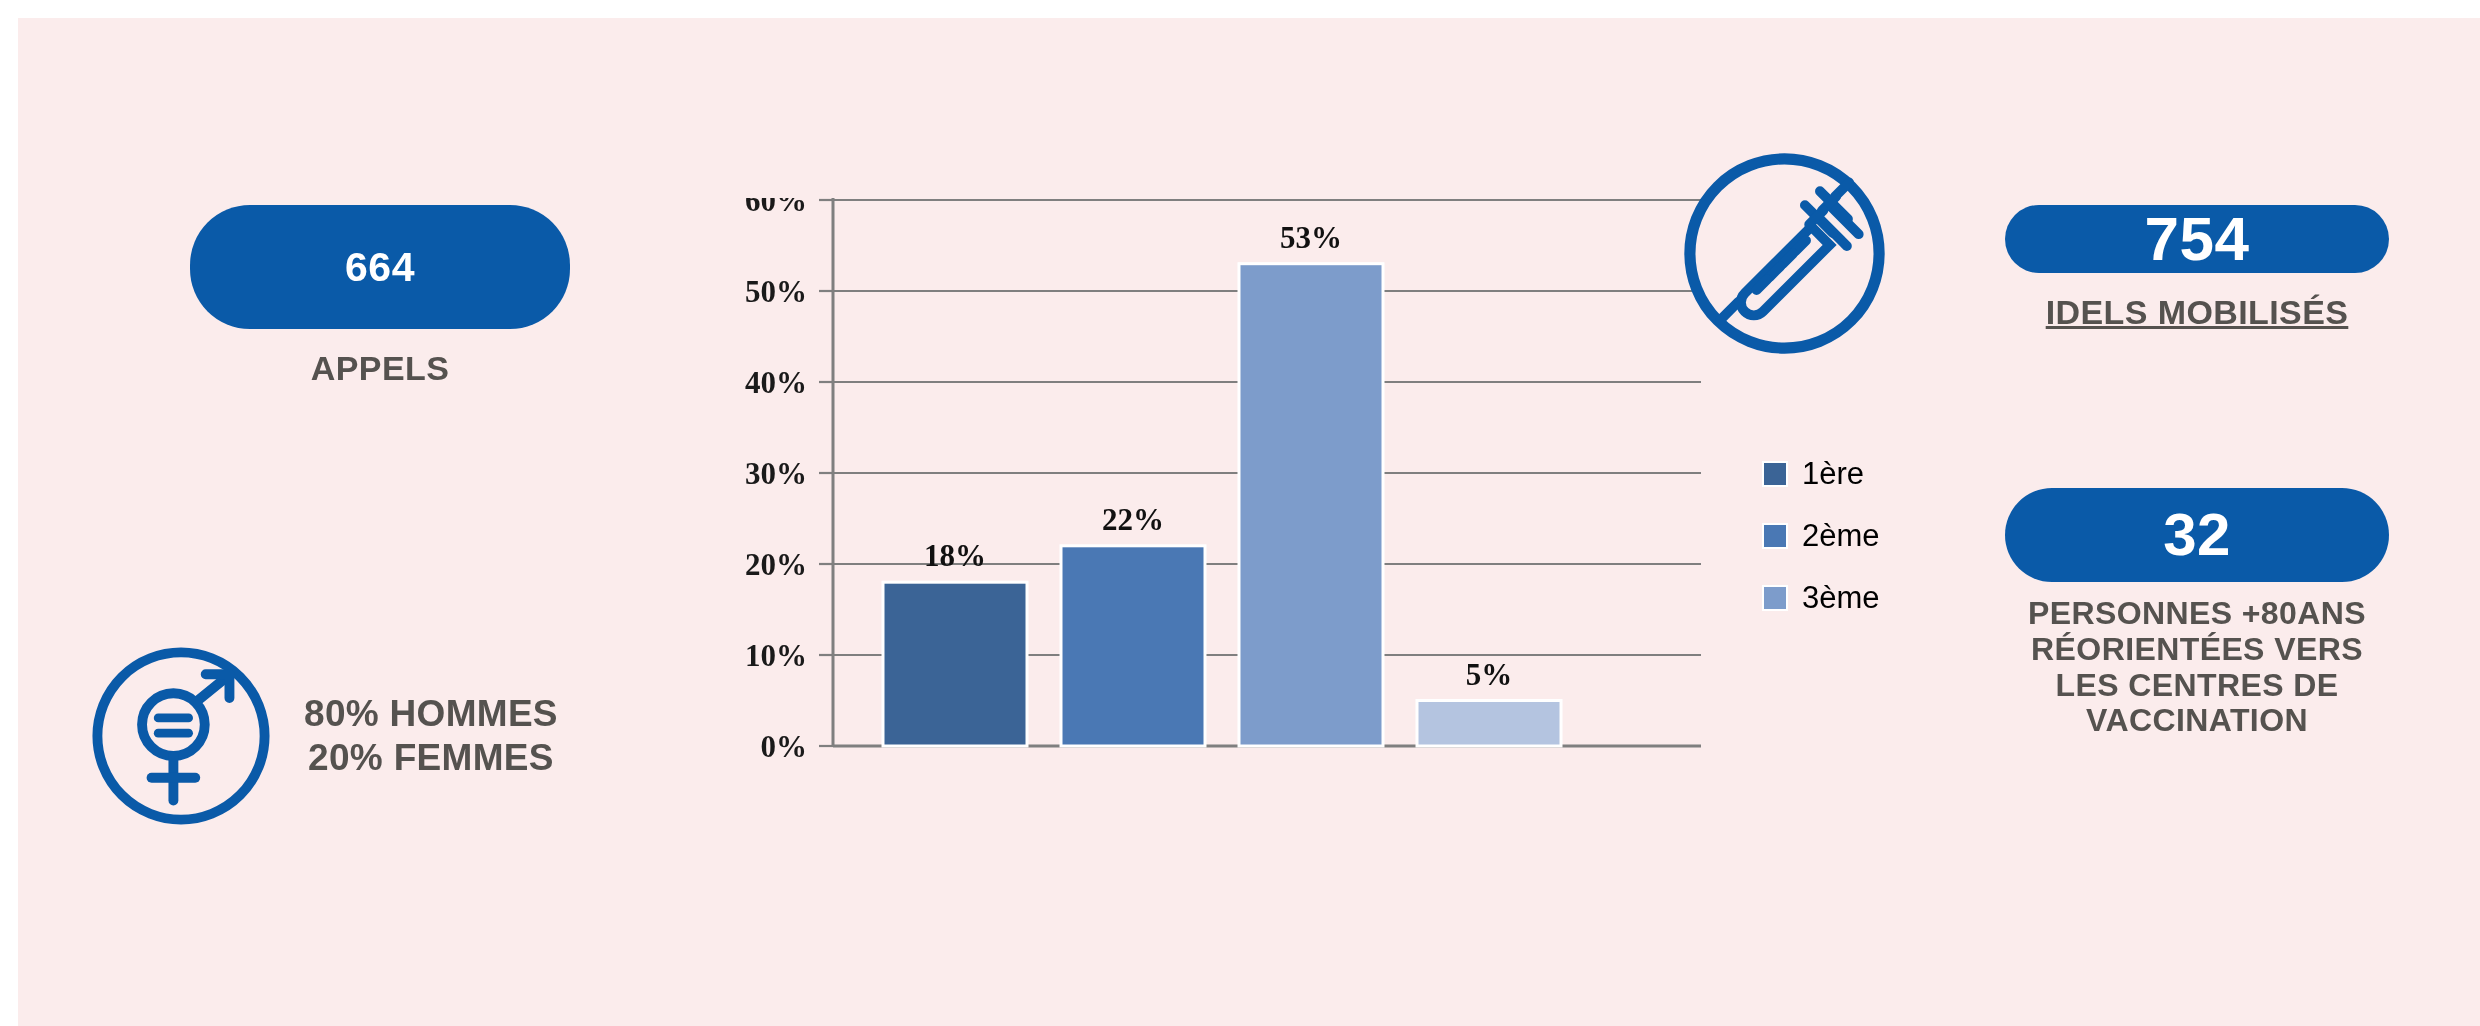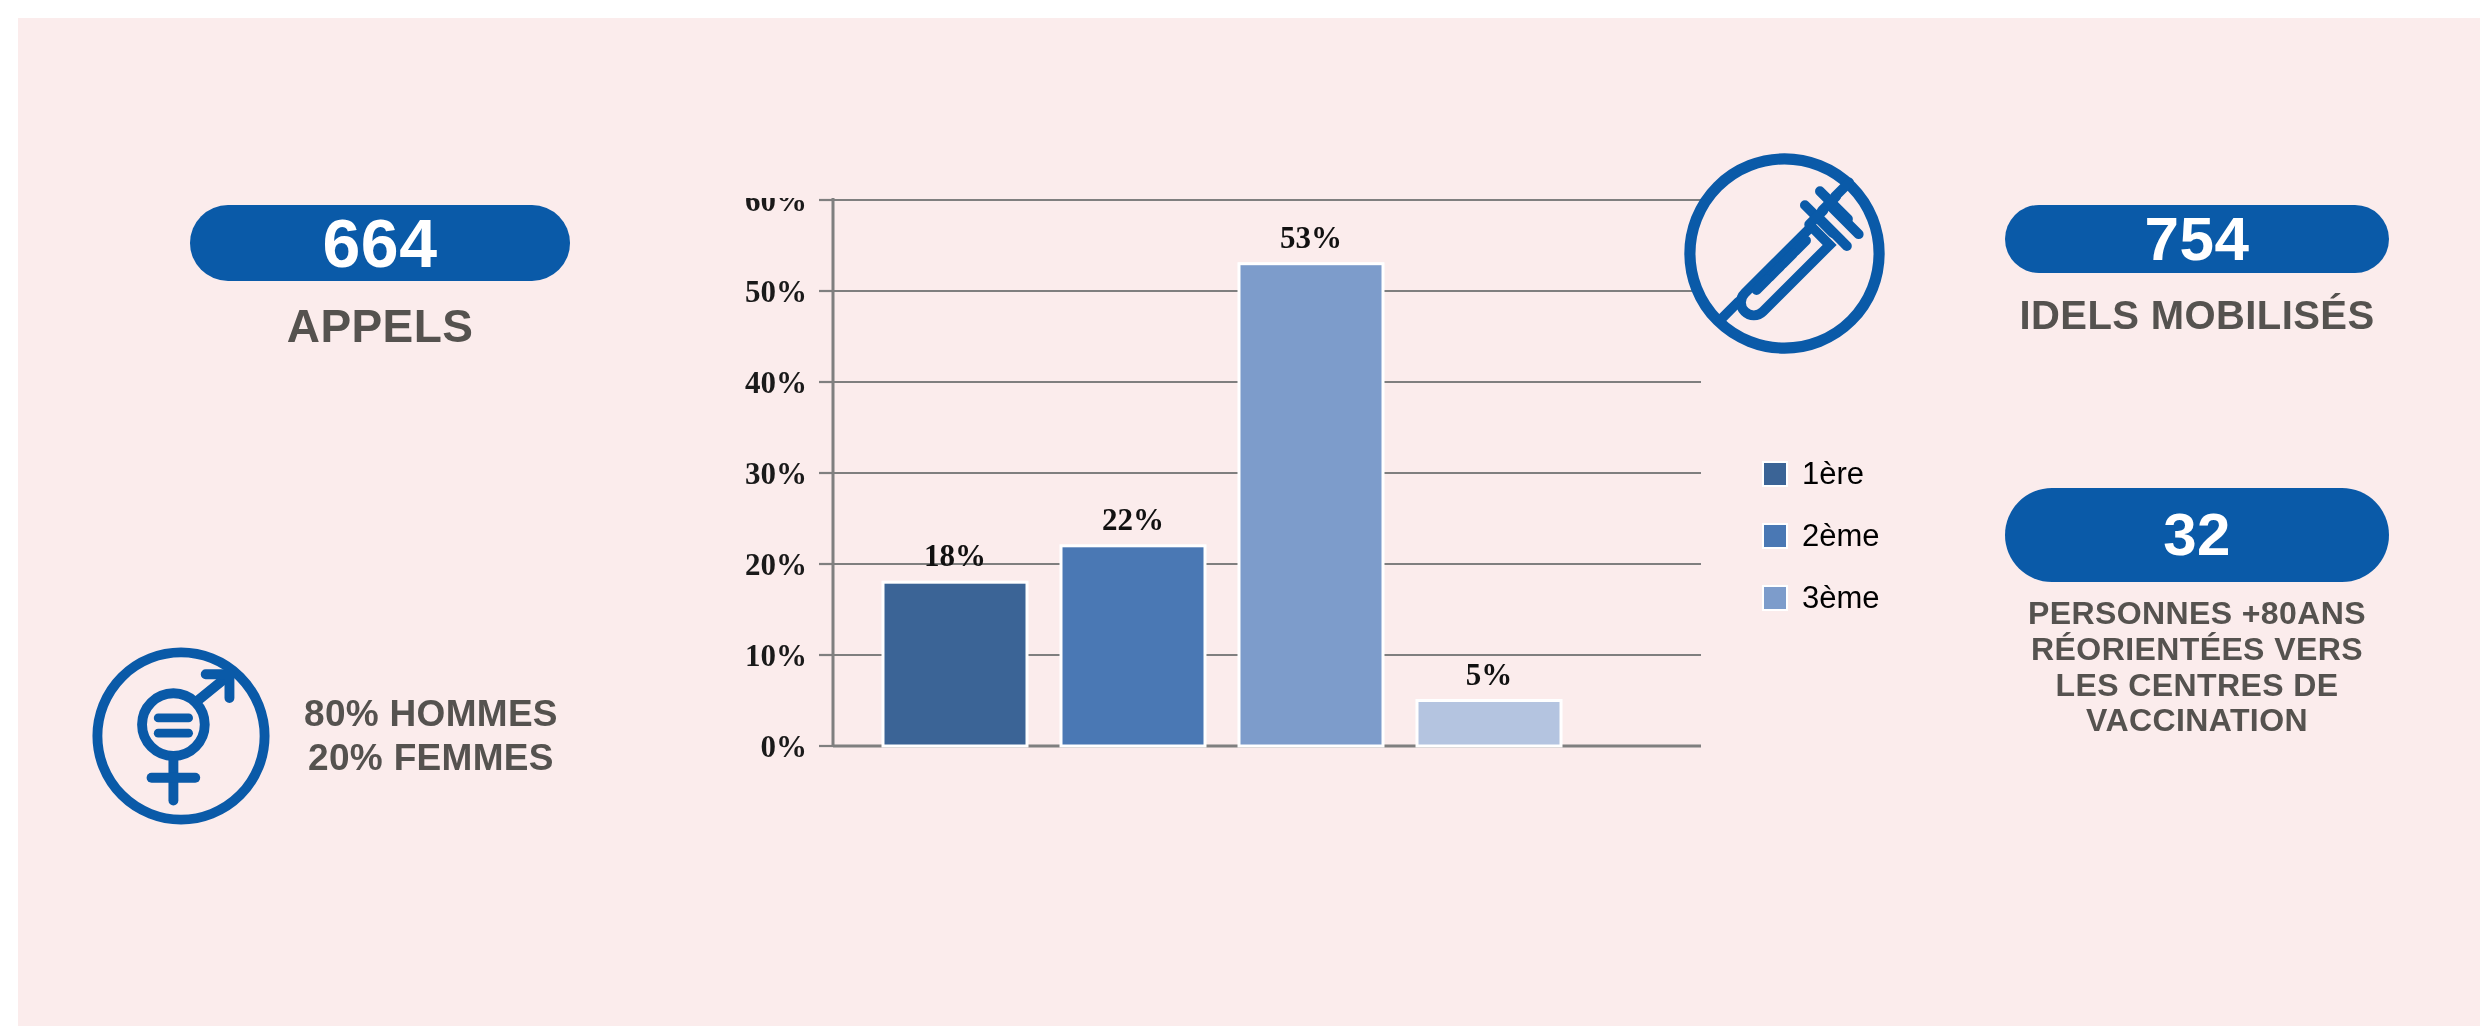--- a/index.html
+++ b/index.html
@@ -43,27 +43,27 @@
   .badge-caption {
     color: #55524f;
     font-weight: bold;
     text-transform: uppercase;
     line-height: 1.12;
     letter-spacing: 0.4px;
   }
 
   
   #stat-appels { left: 172px; top: 187px; width: 380px; }
-  #stat-appels .badge { height: 76px; font-size: 68px; }
-  #stat-appels .badge-caption { font-size: 46px; margin-top: 20px; }
+  #stat-appels .badge { height: 124px; font-size: 41px; }
+  #stat-appels .badge-caption { font-size: 34px; margin-top: 20px; }
 
   
   #stat-idels { left: 1987px; top: 187px; width: 384px; }
   #stat-idels .badge { height: 68px; font-size: 62px; }
-  #stat-idels .badge-caption { font-size: 40px; margin-top: 20px; }
+  #stat-idels .badge-caption { font-size: 34px; margin-top: 20px; text-decoration: underline; }
 
   
   #stat-personnes { left: 1987px; top: 470px; width: 384px; }
   #stat-personnes .badge { height: 94px; font-size: 60px; }
   #stat-personnes .badge-caption { font-size: 32px; margin-top: 14px; }
 
   
   #gender-block {
     position: absolute;
     left: 68px;

